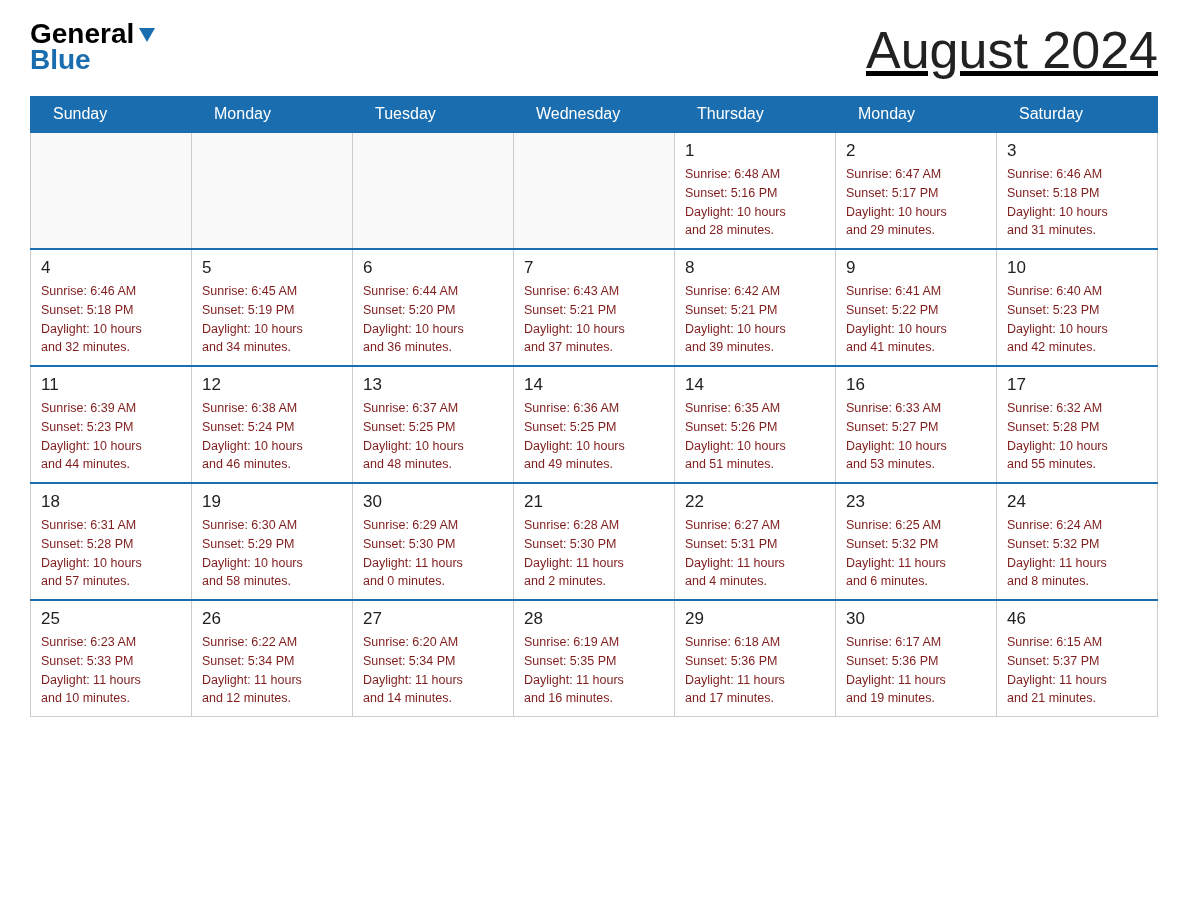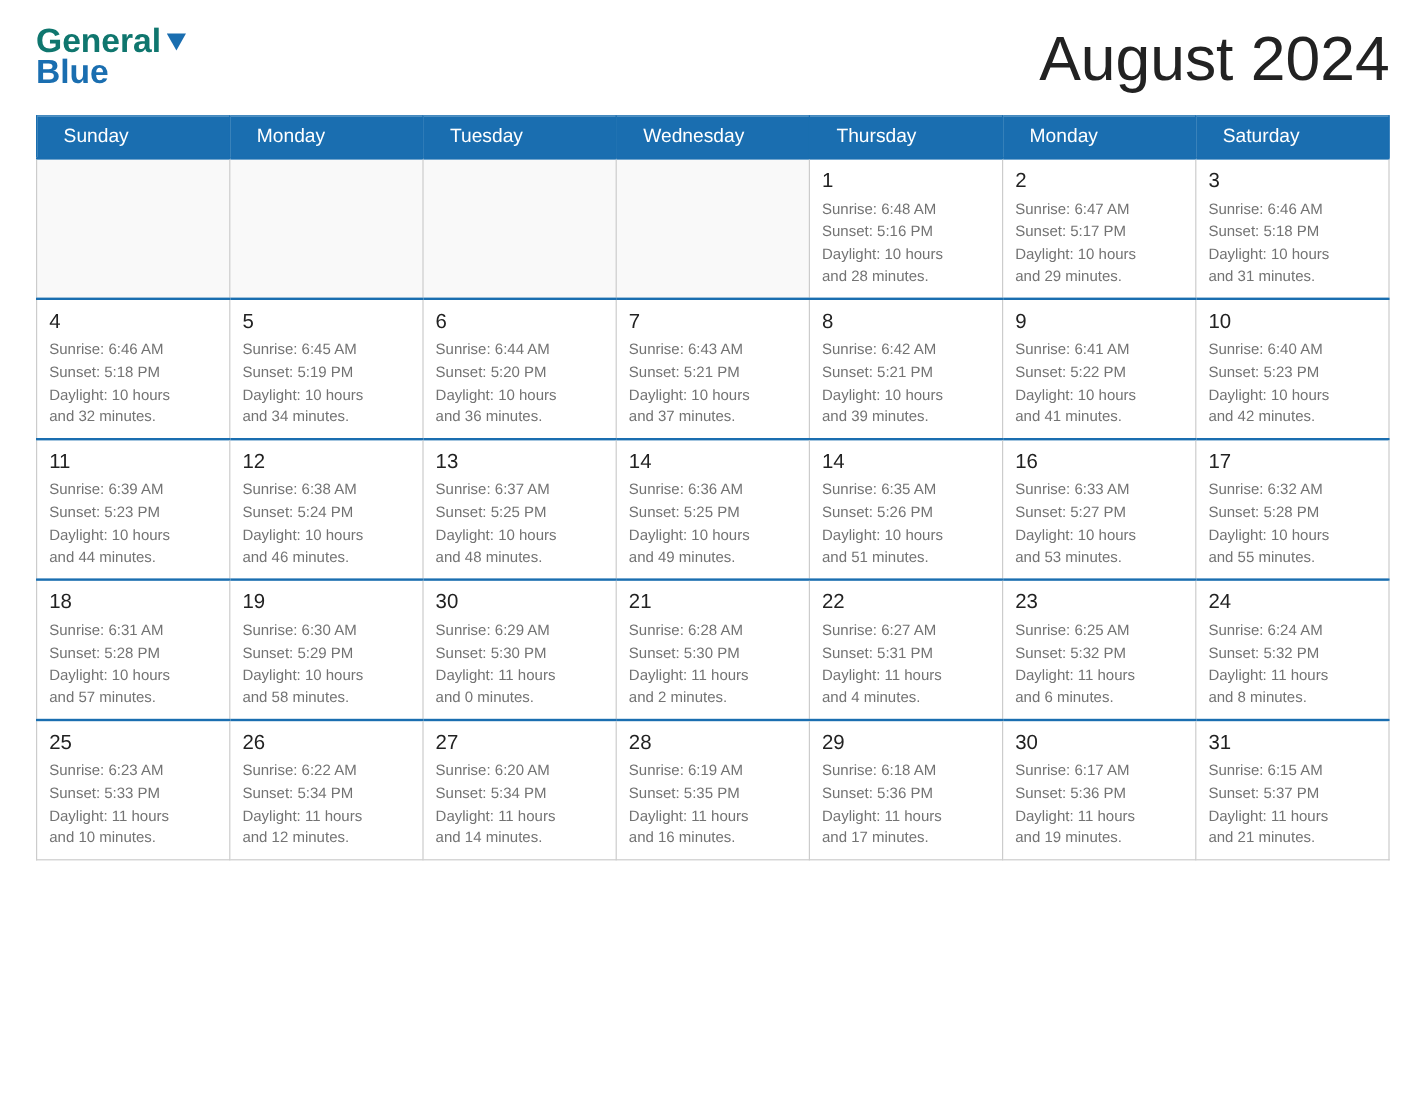--- a/index.html
+++ b/index.html
@@ -21,34 +21,35 @@
 
     .logo {
       display: flex;
       flex-direction: column;
       align-items: flex-start;
     }
 
     .logo-text {
       font-size: 28px;
       font-weight: bold;
-      color: #0f766e;
+      color: #000000;
       line-height: 1;
       text-align: right;
     }
 
     .logo-line2 {
       font-size: 28px;
       font-weight: bold;
       color: #1a6eb0;
       margin-top: -4px;
     }
 
     .title-block {
       text-align: center;
+      text-decoration: underline;
     }
 
     .month-title {
       font-size: 52px;
       font-weight: normal;
       color: #222;
     }
 
     .location-title {
       font-size: 22px;
@@ -91,21 +92,21 @@
     .day-number {
       font-size: 17px;
       font-weight: normal;
       color: #222;
       display: block;
       margin-bottom: 4px;
     }
 
     .day-info {
       font-size: 12.5px;
-      color: #737373;
+      color: #7f1d1d;
       line-height: 1.5;
     }
 
     
     .calendar tr.week-row td {
       border-top: 2px solid #1a6eb0;
     }
   </style>
 </head>
 <body>
@@ -265,18 +266,18 @@
         </td>
         <td>
           <span class="day-number">29</span>
           <div class="day-info">Sunrise: 6:18 AM<br>Sunset: 5:36 PM<br>Daylight: 11 hours<br>and 17 minutes.</div>
         </td>
         <td>
           <span class="day-number">30</span>
           <div class="day-info">Sunrise: 6:17 AM<br>Sunset: 5:36 PM<br>Daylight: 11 hours<br>and 19 minutes.</div>
         </td>
         <td>
-          <span class="day-number">31</span>
+          <span class="day-number">46</span>
           <div class="day-info">Sunrise: 6:15 AM<br>Sunset: 5:37 PM<br>Daylight: 11 hours<br>and 21 minutes.</div>
         </td>
       </tr>
     </tbody>
 </table>
 
 </body></html>

